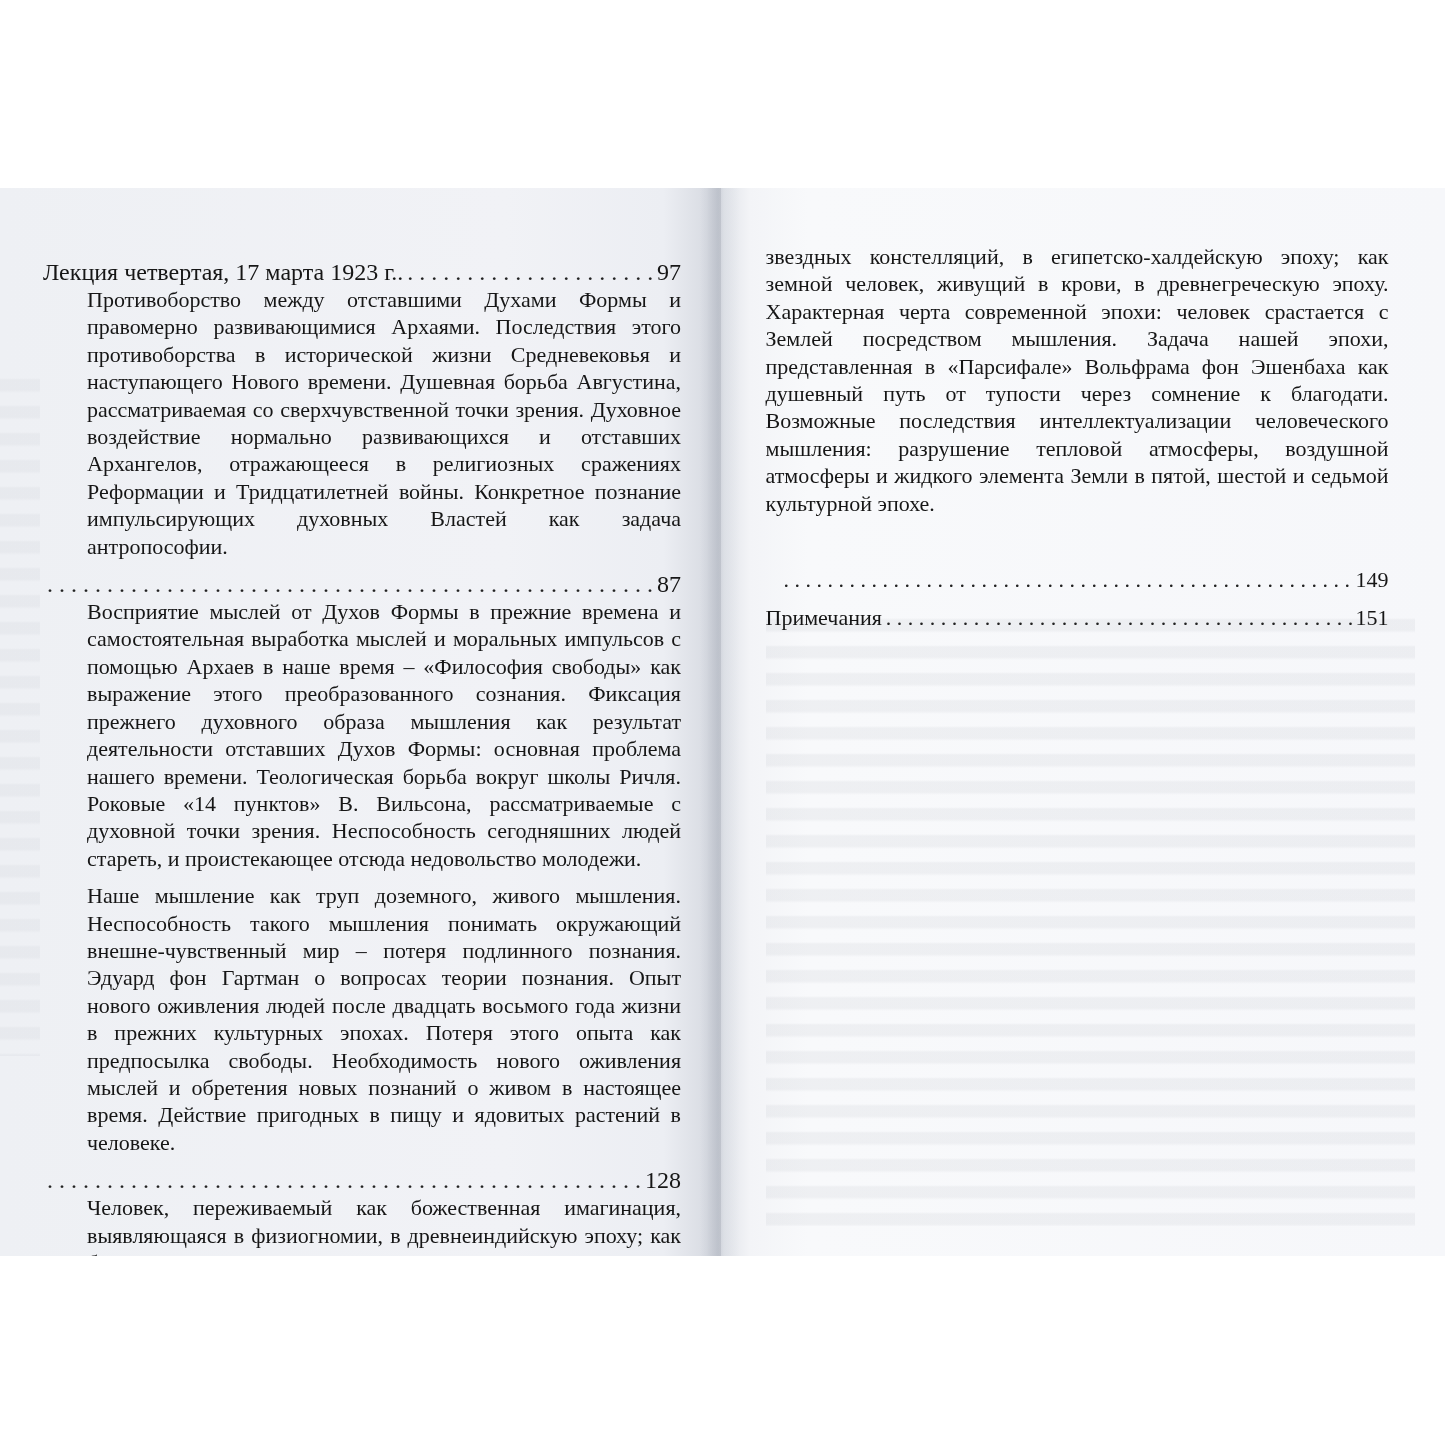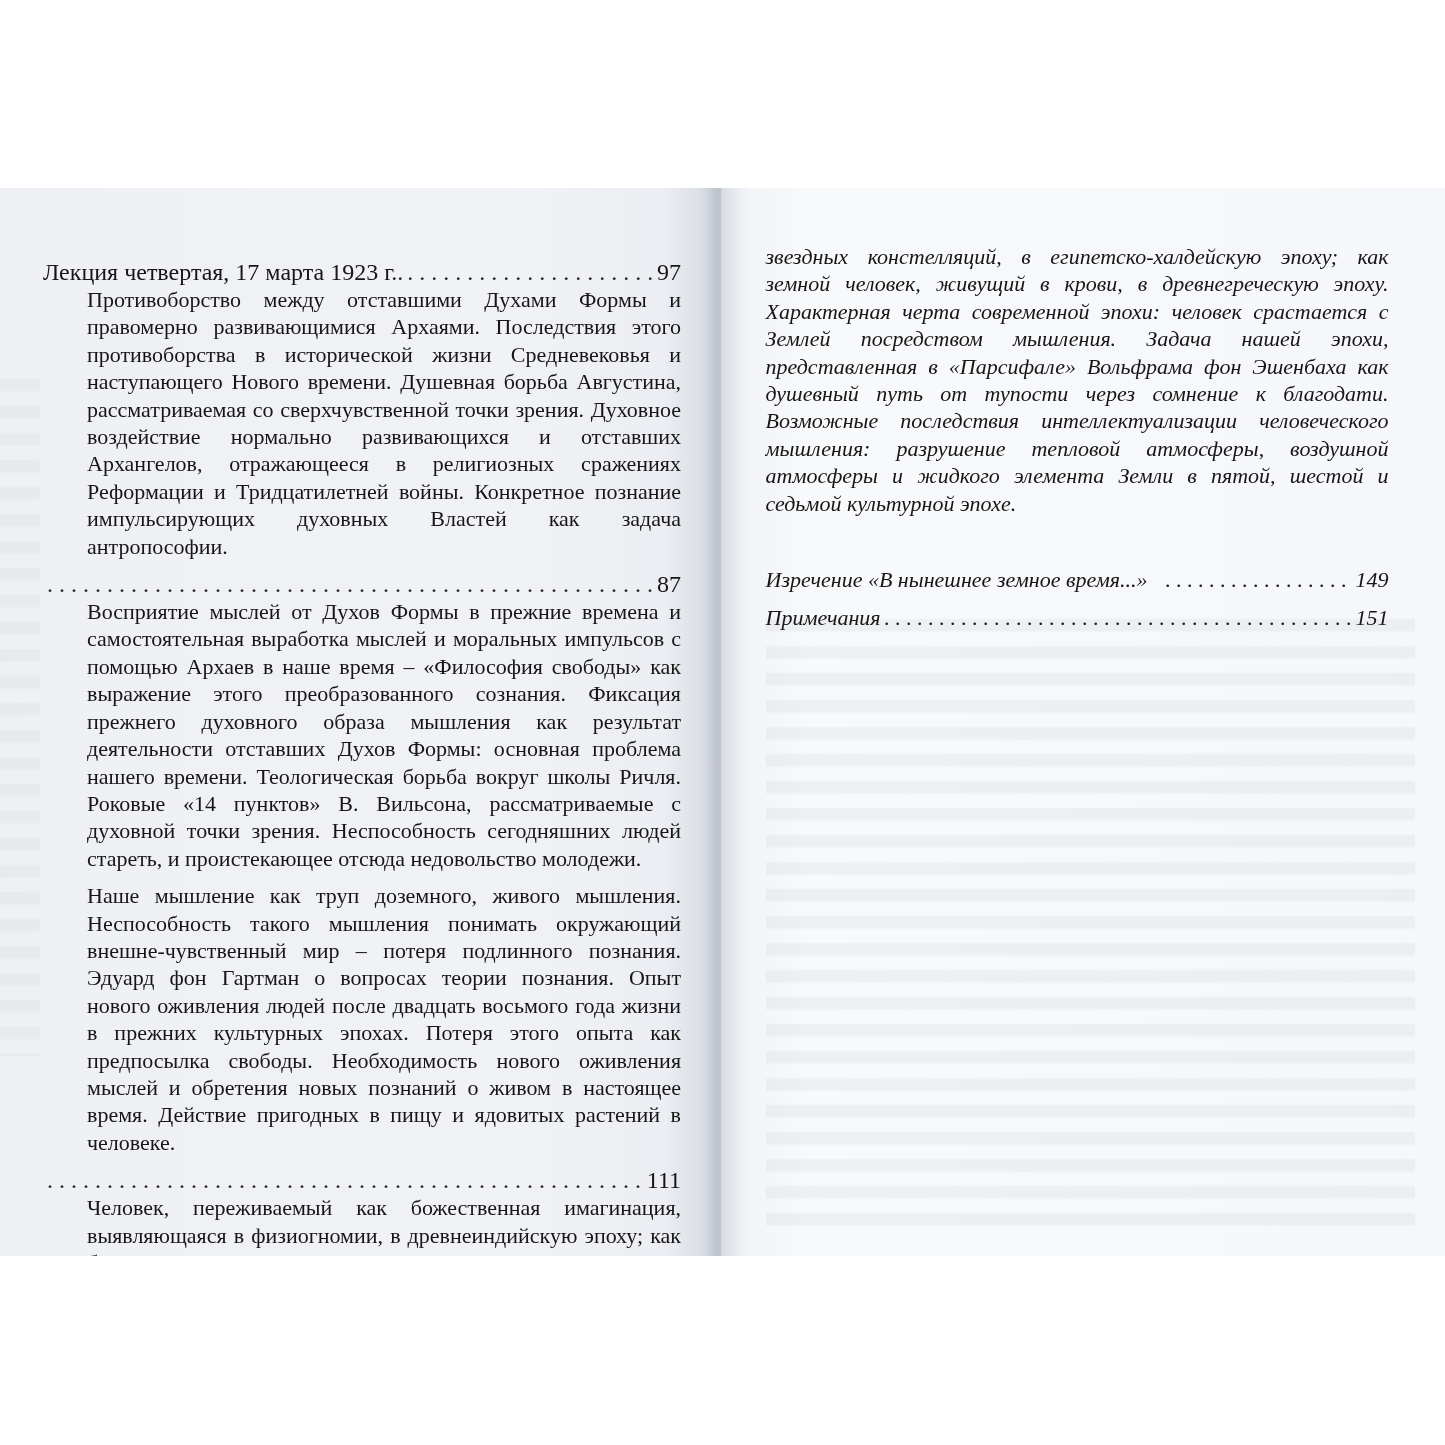--- a/index.html
+++ b/index.html
@@ -23,21 +23,20 @@
       overflow: hidden;
     }
     .page-left {
       width: 722px;
       background: linear-gradient(to right, #eef0f4 0%, #f1f2f6 70%, #eceef3 92%, #d9dce3 98%, #c4c8d0 100%);
       padding-left: 8px;
     }
     .page-right {
       width: 726px;
       background: linear-gradient(to right, #dfe2e8 0%, #f3f4f7 4%, #f8f9fb 12%, #f6f7fa 100%);
-      font-style: italic;
     }
     .gutter-shade {
       position: absolute; top: 0; bottom: 0; left: 700px; width: 40px;
       background: linear-gradient(to right, rgba(190,195,205,0) 0%, rgba(170,176,188,0.35) 45%, rgba(200,205,214,0.2) 60%, rgba(255,255,255,0) 100%);
       pointer-events: none;
     }
     .content-left {
       position: absolute;
       left: 43px; top: 70px;
       width: 638px;
@@ -131,37 +130,36 @@
         <div class="entry-desc">Восприятие мыслей от Духов Формы в прежние времена и самостоятельная выработка мыслей и моральных импульсов с помощью Архаев в наше время – «Философия свободы» как выражение этого преобразованного сознания. Фиксация прежнего духовного образа мышления как результат деятельности отставших Духов Формы: основная проблема нашего времени. Теологическая борьба вокруг школы Ричля. Роковые «14 пунктов» В. Вильсона, рассматриваемые с духовной точки зрения. Неспособность сегодняшних людей стареть, и проистекающее отсюда недовольство молодежи.</div>
       </div>
 
       <div class="entry">
         <div class="entry-desc">Наше мышление как труп доземного, живого мышления. Неспособность такого мышления понимать окружающий внешне-чувственный мир – потеря подлинного познания. Эдуард фон Гартман о вопросах теории познания. Опыт нового оживления людей после двадцать восьмого года жизни в прежних культурных эпохах. Потеря этого опыта как предпосылка свободы. Необходимость нового оживления мыслей и обретения новых познаний о живом в настоящее время. Действие пригодных в пищу и ядовитых растений в человеке.</div>
       </div>
 
       <div class="entry">
         <div class="entry-head">
           <span class="leader"></span>
-          <span class="page-num">111</span>
+          <span class="page-num">128</span>
         </div>
         <div class="entry-desc">Человек, переживаемый как божественная имагинация, выявляющаяся в физиогномии, в древнеиндийскую эпоху; как божественная мысль, выявляющаяся в погодных явлениях при рождении, в древнеперсидскую эпоху; как космическое существо, познаваемое путем вычисления</div>
       </div>
 
     </div>
   </div>
 
   <div class="page page-right">
     <div class="bleed"></div>
     <div class="content-right">
 
       <div class="entry-desc cont">звездных констелляций, в египетско-халдейскую эпоху; как земной человек, живущий в крови, в древнегреческую эпоху. Характерная черта современной эпохи: человек срастается с Землей посредством мышления. Задача нашей эпохи, представленная в «Парсифале» Вольфрама фон Эшенбаха как душевный путь от тупости через сомнение к благодати. Возможные последствия интеллектуализации человеческого мышления: разрушение тепловой атмосферы, воздушной атмосферы и жидкого элемента Земли в пятой, шестой и седьмой культурной эпохе.</div>
 
       <div class="appendix">
         <div class="entry-head">
-          <span class="entry-title">Изречение «В нынешнее земное время...»</span>
           <span class="leader" style="margin-left:18px"></span>
           <span class="page-num">149</span>
         </div>
         <div class="entry-head">
           <span class="entry-title">Примечания</span>
           <span class="leader"></span>
           <span class="page-num">151</span>
         </div>
       </div>
 

